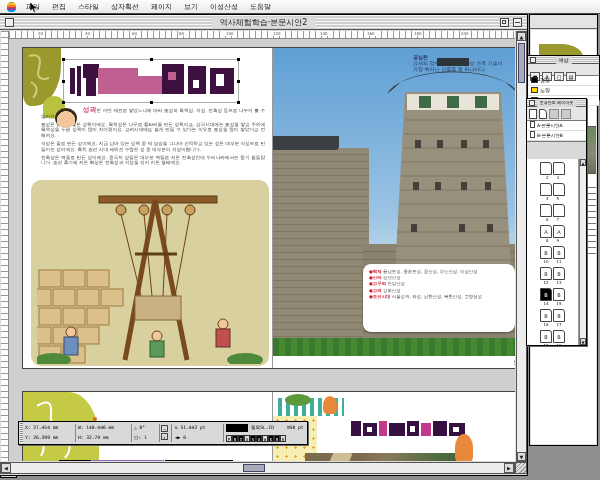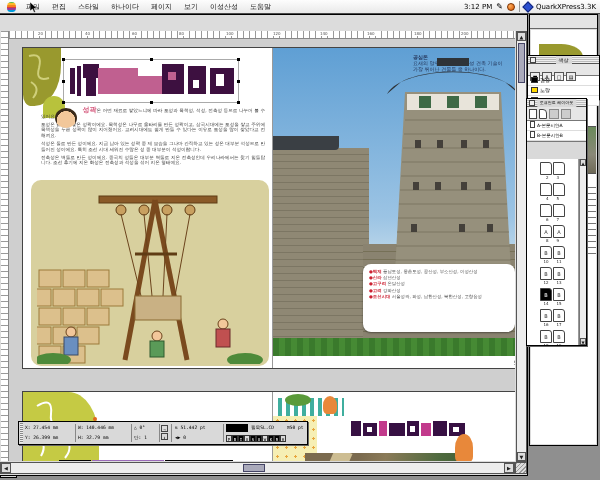--- a/index.html
+++ b/index.html
@@ -69,33 +69,25 @@
     <i style="background:#61bb46"></i>
       <i style="background:#fdb827"></i>
       <i style="background:#f5821f"></i>
       <i style="background:#e03a3e"></i>
       <i style="background:#963d97"></i>
       <i style="background:#009ddc"></i>
   </div>
   <span class="mitem">파일</span>
   <span class="mitem">편집</span>
   <span class="mitem">스타일</span>
-  <span class="mitem">하나이다</span>
+  <span class="mitem">상자획선</span>
   <span class="mitem">페이지</span>
   <span class="mitem">보기</span>
   <span class="mitem">이성산성</span>
   <span class="mitem">도움말</span>
-  <div class="mright">
-    <span style="font-size:7px">3:12 PM</span>
-    <span style="font-size:8px">✎</span>
-    <span class="ball"></span>
-    <span class="vsep"></span>
-    <span class="qicon"></span>
-    <span style="font-size:7px">QuarkXPress3.3K</span>
-  </div>
 </div>
 
 <svg class="a" style="left:30px;top:2px;z-index:99" width="8" height="11">
     <path d="M0,0 L0,9 L2.5,7 L4,10.5 L5.5,10 L4,6.5 L7,6.5 Z" fill="#000" stroke="#fff" stroke-width="0.5"></path>
   </svg>
 
 <div class="a win" style="left:529px;top:14px;width:69px;height:432px;z-index:1">
   <div style="height:14px;background:#e3e3e3;border-bottom:1px solid #666"></div>
   <div class="a" style="left:1px;top:15px;right:1px;bottom:1px;background:#fff;overflow:hidden">
     <div class="a" style="left:8px;top:14px;width:44px;height:26px;background:#99992e;border-radius:0 60% 60% 40%"></div>
@@ -117,20 +109,30 @@
         <div style="height:1px;background:#777;margin:5px 0"></div>
       <div style="height:1px;background:#777;margin:5px 0"></div>
         <div style="height:1px;background:#777;margin:5px 0"></div>
       <div style="height:1px;background:#777;margin:5px 0"></div>
         <div style="height:1px;background:#777;margin:5px 0"></div>
     </div>
   </div>
 </div>
 
 <div class="a win" style="left:-1px;top:14px;width:529px;height:462px;z-index:10">
+  <div class="titlebar">
+    <div class="tbox" style="left:5px"></div>
+    <span class="ttext">역사체험학습·본문시안2</span>
+    <div class="tbox" style="right:18px">
+        <div style="width:4px;height:4px;border:1px solid #444;margin:1px"></div>
+      </div>
+    <div class="tbox" style="right:5px">
+        <div style="height:1px;background:#444;margin:3px 1px"></div>
+      </div>
+  </div>
 
   <div class="a ruler" style="left:9px;top:16px;right:12px;height:8px">
     <span class="rnum" style="left:28px">20</span>
     <span class="rnum" style="left:75px">40</span>
     <span class="rnum" style="left:122px">60</span>
     <span class="rnum" style="left:169px">80</span>
     <span class="rnum" style="left:216px">100</span>
     <span class="rnum" style="left:263px">120</span>
     <span class="rnum" style="left:310px">140</span>
     <span class="rnum" style="left:357px">160</span>

